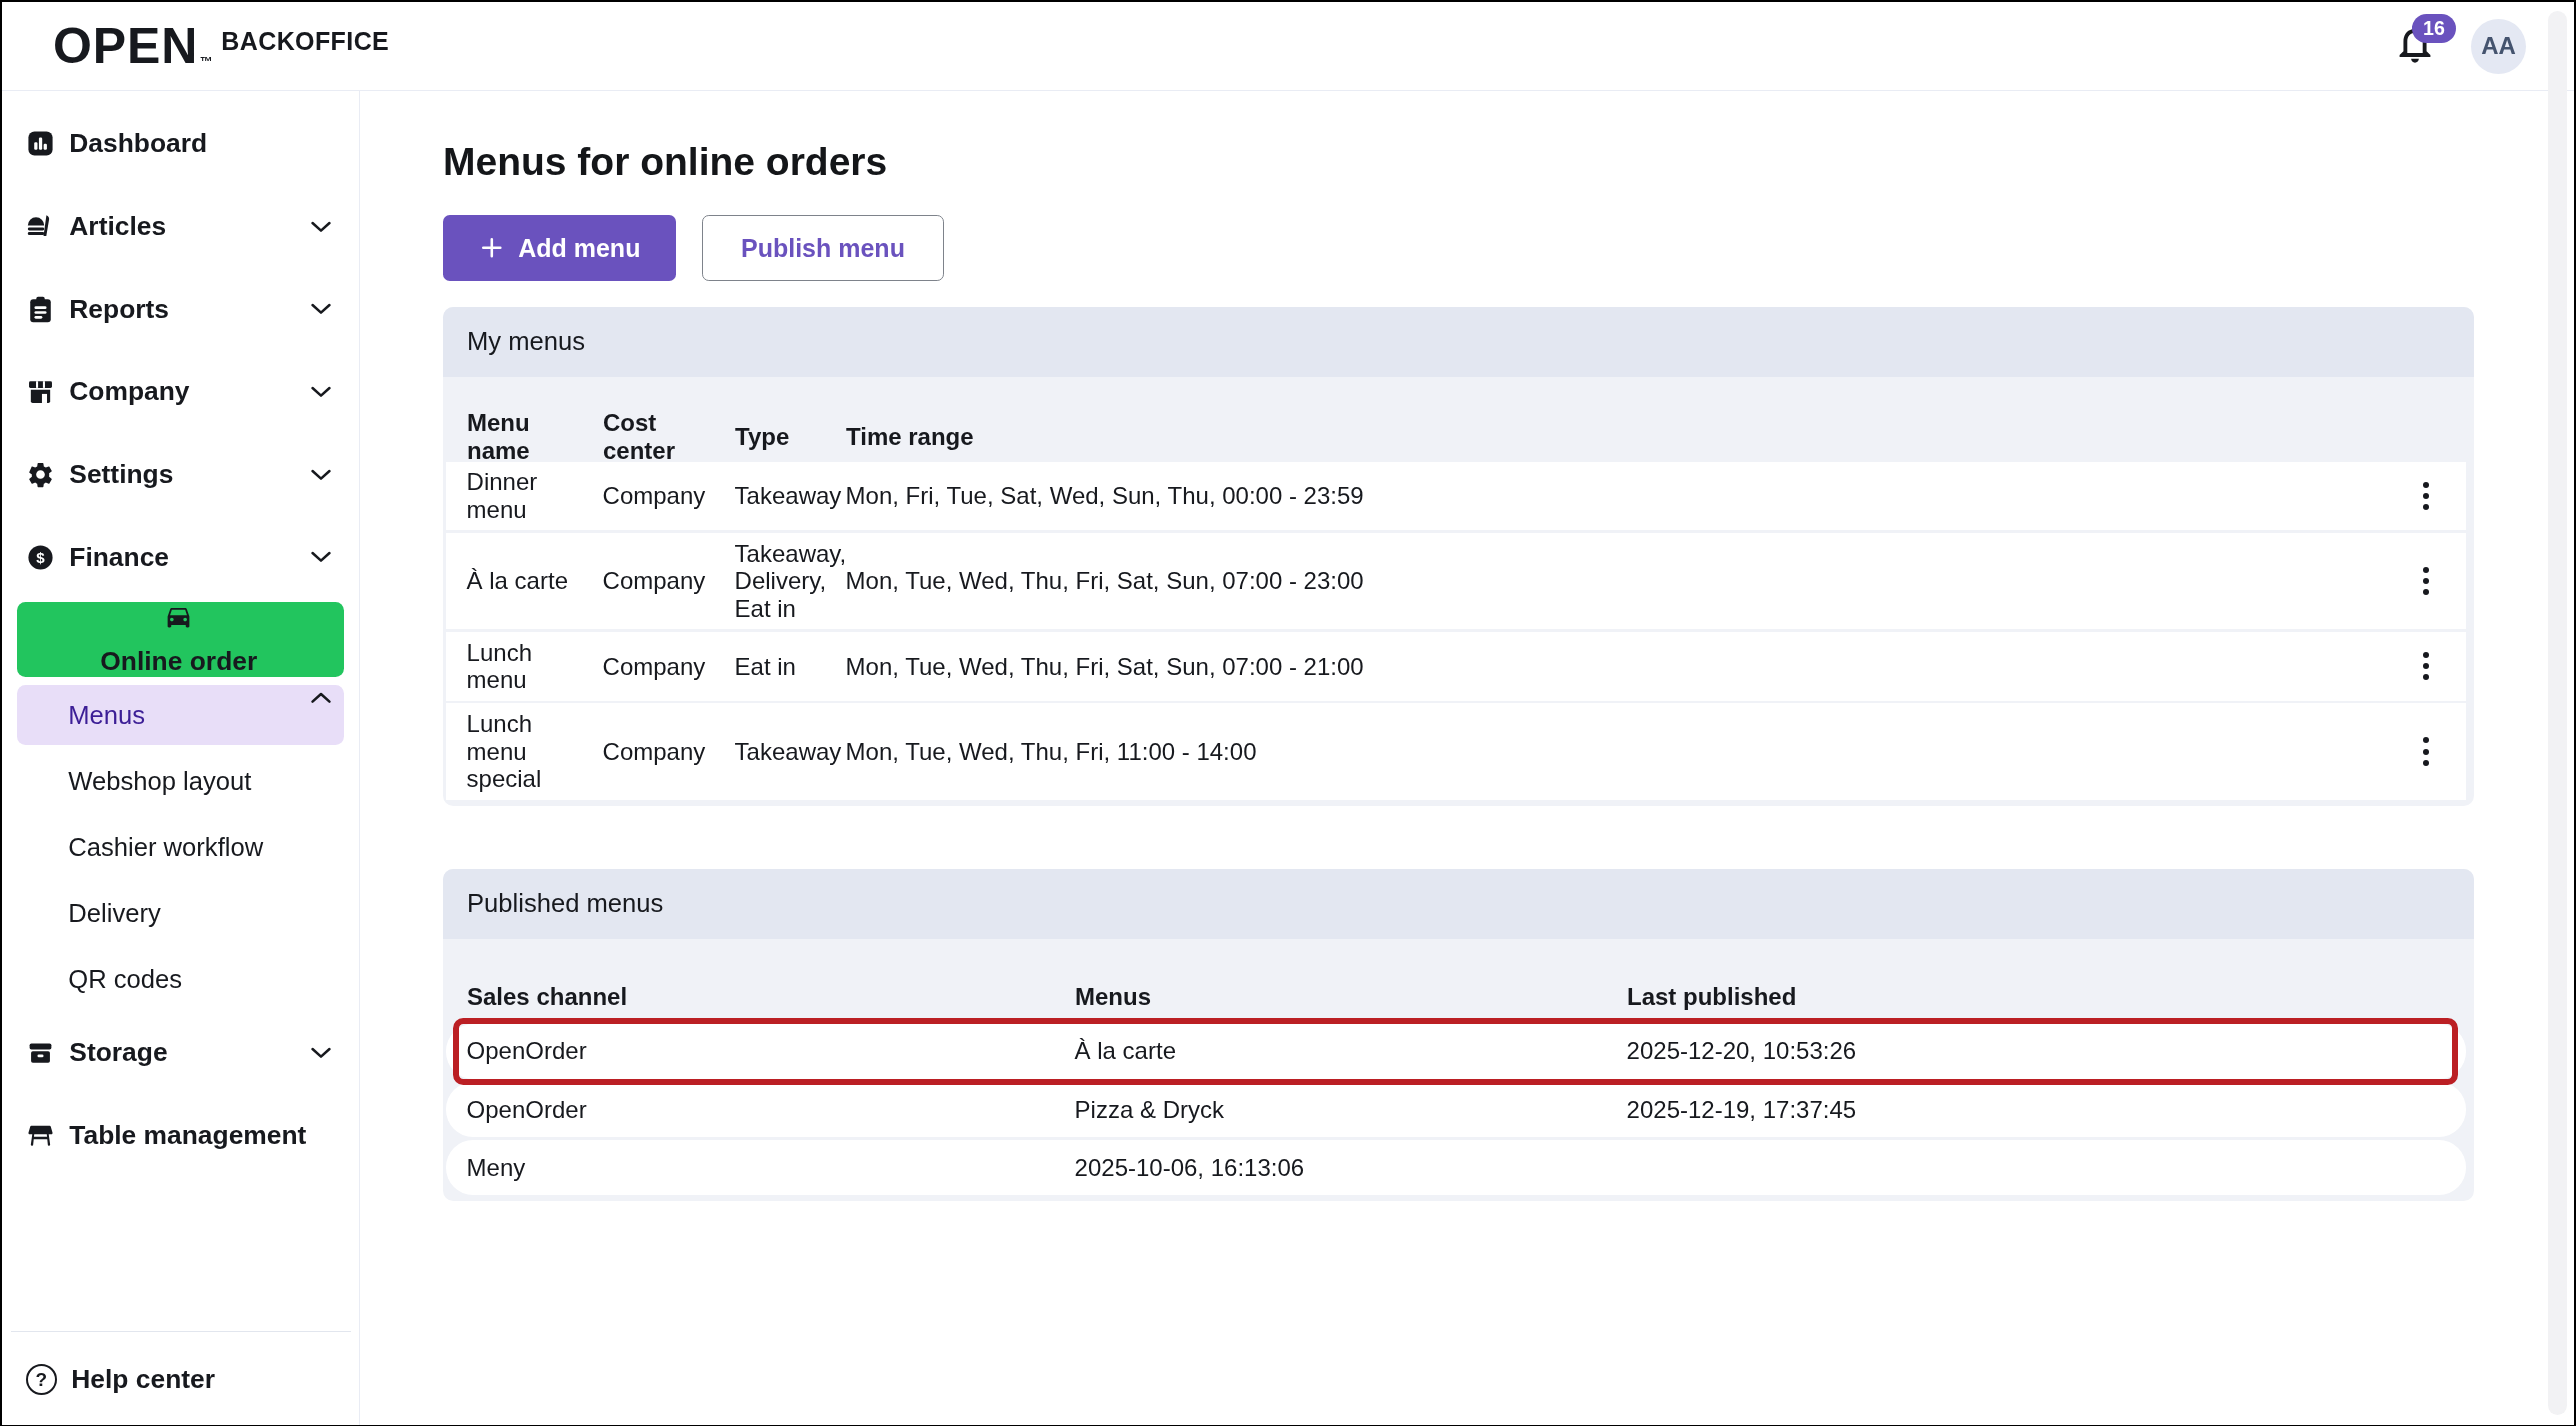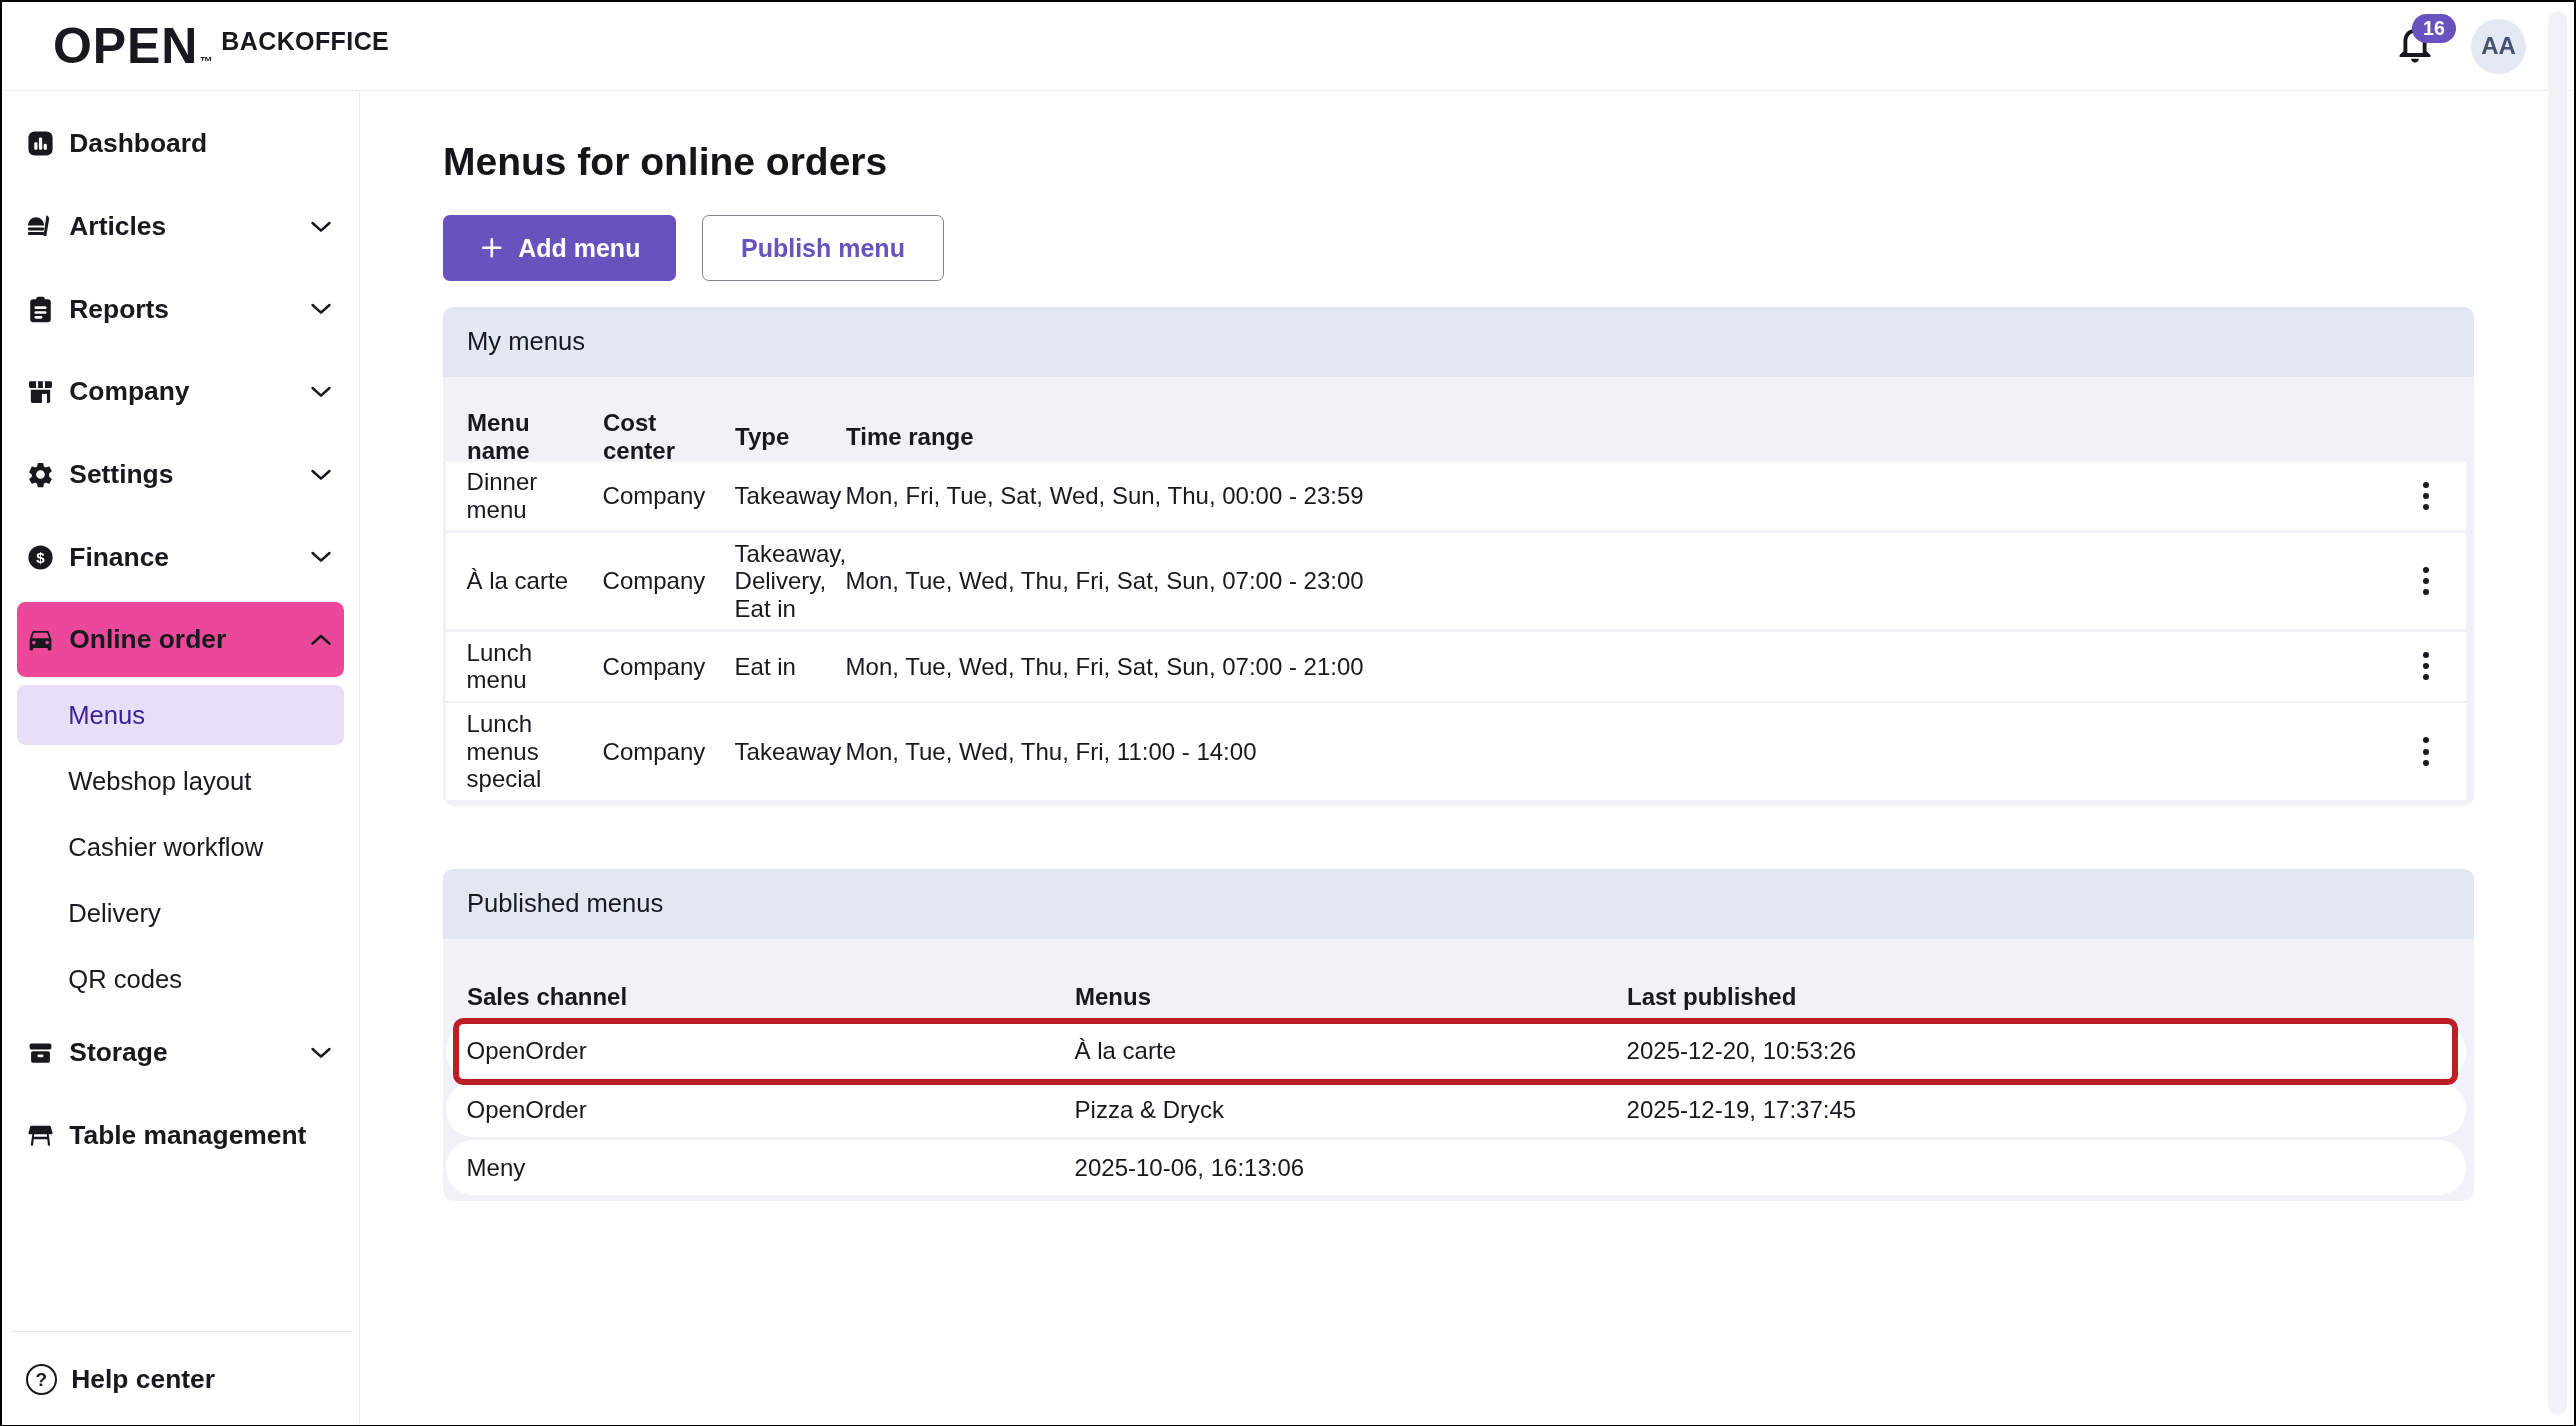--- a/index.html
+++ b/index.html
@@ -26,21 +26,21 @@
   .shell { display:flex; height:1336px; }
 
   
   .sidebar { width:358px; flex:0 0 358px; border-right:1.7px solid var(--divider,#E9ECF4);
              display:flex; flex-direction:column; padding:15.3px 0 0; }
   .nav { flex:1; padding:0 15.3px; }
   .nav-item { height:75px; margin-bottom:7.7px; display:flex; align-items:center; gap:14.5px;
               padding:0 12px 0 8.5px; border-radius:8.5px; font-size:26.4px; font-weight:700; cursor:pointer; }
   .nav-item .icon { width:29px; height:29px; flex:0 0 29px; display:flex; align-items:center; justify-content:center; }
   .nav-item .chev { margin-left:auto; display:flex; }
-  .nav-item.active-parent { background:#ec4899; }
+  .nav-item.active-parent { background:#22c55e;flex-direction:column; }
   .sub-item { height:60px; margin-bottom:6px; display:flex; align-items:center; padding-left:51px;
               border-radius:8.5px; font-size:25.6px; font-weight:400; cursor:pointer; }
   .sub-item.selected { background:var(--selected-purple-bg,#E8DEF8); color:var(--selected-purple-text,#3C1E96); }
   .sidebar-bottom { border-top:1.7px solid #E2E6EE; margin:0 8.5px; padding:22px 15.3px; }
   .help-item { display:flex; align-items:center; gap:14.5px; font-size:26.4px; font-weight:700; cursor:pointer; height:51px; }
   .help-circle { width:31px; height:31px; border:2.6px solid #17191E; border-radius:50%; font-size:19px; font-weight:700;
                  display:flex; align-items:center; justify-content:center; }
 
   
   .main { flex:1; padding:49px 0 0 83px; }
@@ -318,21 +318,21 @@
             <div class="cell">Company</div>
             <div class="cell">Eat in</div>
             <div class="cell">Mon, Tue, Wed, Thu, Fri, Sat, Sun, 07:00 - 21:00</div>
             <button class="kebab">
                 <i></i>
                 <i></i>
                 <i></i>
               </button>
           </div>
           <div class="row my grid-mymenus">
-            <div class="cell">Lunch menus special</div>
+            <div class="cell">Lunch menu special</div>
             <div class="cell">Company</div>
             <div class="cell">Takeaway</div>
             <div class="cell">Mon, Tue, Wed, Thu, Fri, 11:00 - 14:00</div>
             <button class="kebab">
                 <i></i>
                 <i></i>
                 <i></i>
               </button>
           </div>
         </div>

